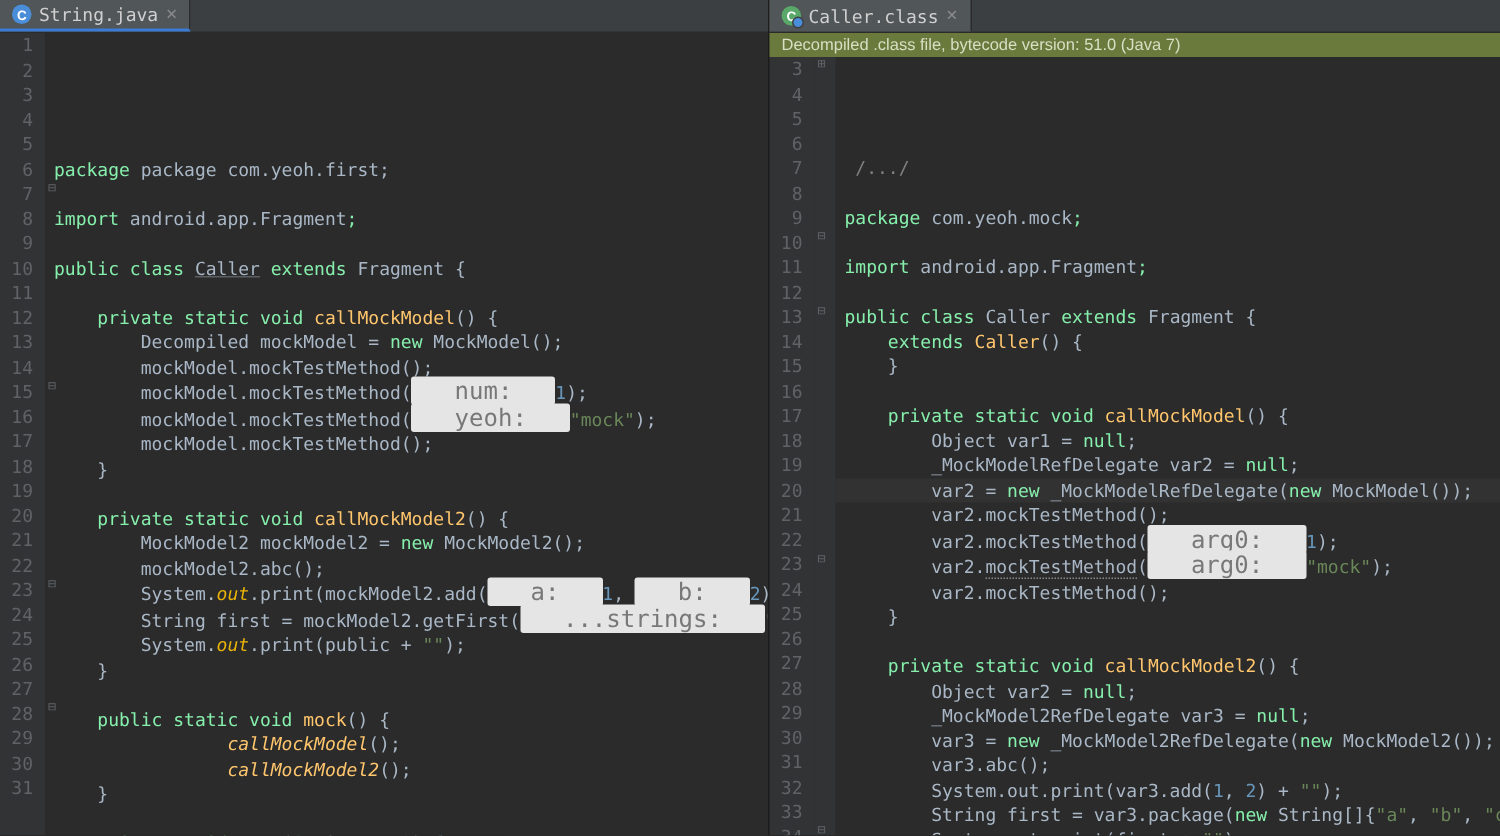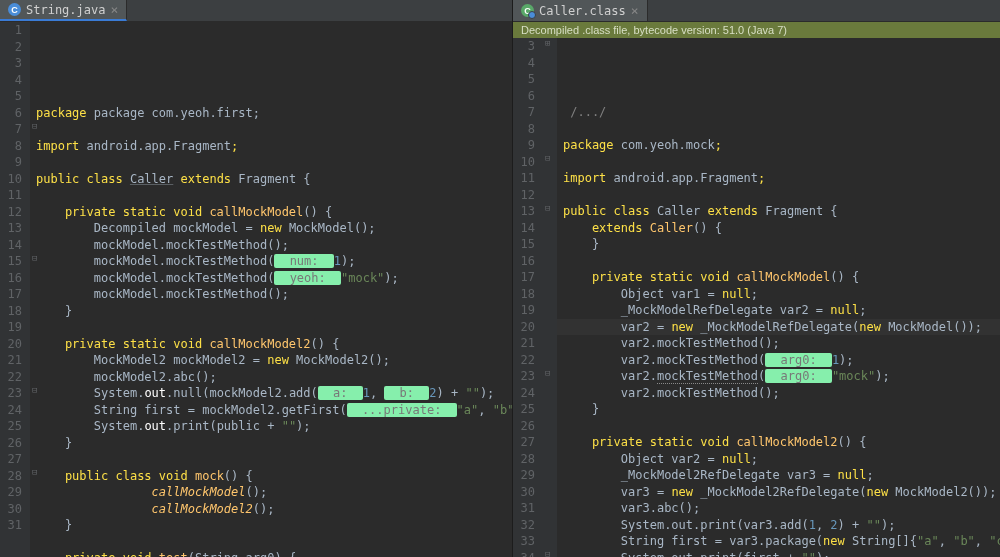--- a/index.html
+++ b/index.html
@@ -19,29 +19,29 @@
   .banner { background: #6a7a3c; color: #d8dfc5; font-size: 11px; padding: 2px 8px; font-family: sans-serif; }
   .body { flex: 1; display: flex; overflow: hidden; }
   .gutter { background: #313335; color: #606366; text-align: right; padding: 0 8px 0 4px; user-select: none; min-width: 30px; }
   .gutter2 { background: #313335; width: 14px; position: relative; }
   .fold { position: absolute; left: 2px; color: #606366; font-size: 9px; }
   .code { flex: 1; white-space: pre; padding-left: 6px; line-height: 16.5px; position: relative; }
   .gutter .ln { height: 16.5px; line-height: 16.5px; }
   .hl-line { position: absolute; left: 0; right: 0; height: 16.5px; background: #323232; z-index: 0; }
   .pane-right .code .content { position: relative; z-index: 1; }
   .pane-left .code .content { position: relative; z-index: 1; }
-  .kw { color: #fde047; }
+  .kw { color: #86efac; }
   .str { color: #6a8759; }
   .num { color: #6897bb; }
   .cm { color: #808080; }
   .fn { color: #ffc66d; }
   .fni { color: #ffc66d; font-style: italic; }
   .ul { text-decoration: underline; text-decoration-color: #5a5f63; }
-  .st { color: #ffffff; }
-  .hint { color: #787878; background: #86efac; font-size: 12px; padding: 0 8px; border-radius: 2px; }
+  .st { color: #eab308; font-style: italic; }
+  .hint { color: #787878; background: #e5e5e5; font-size: 16px; padding: 0 19px; border-radius: 2px; }
   .dot-ul { border-bottom: 1px dotted #888; }
 </style>
 </head>
 <body>
 
 <div class="split">
 
   <div class="pane pane-left">
     <div class="tabbar">
       <div class="tab active blue">
@@ -104,26 +104,26 @@
 <span>        Decompiled mockModel = </span><span class="kw">new</span><span> MockModel();</span>
 <span>        mockModel.mockTestMethod();</span>
 <span>        mockModel.mockTestMethod(</span><span class="hint"> num: </span><span class="num">1</span><span>);</span>
 <span>        mockModel.mockTestMethod(</span><span class="hint"> yeoh: </span><span class="str">"mock"</span><span>);</span>
 <span>        mockModel.mockTestMethod();</span>
 <span>    }</span>
 <div></div>
 <span class="kw">    private static void </span><span class="fn">callMockModel2</span><span>() {</span>
 <span>        MockModel2 mockModel2 = </span><span class="kw">new</span><span> MockModel2();</span>
 <span>        mockModel2.abc();</span>
-<span>        System.</span><span class="st">out</span><span>.null(mockModel2.add(</span><span class="hint"> a: </span><span class="num">1</span><span>, </span><span class="hint"> b: </span><span class="num">2</span><span>) + </span><span class="str">""</span><span>);</span>
-<span>        String first = mockModel2.getFirst(</span><span class="hint"> ...private: </span><span class="str">"a"</span><span>, </span><span class="str">"b"</span><span>, </span><span class="str">"c"</span>
+<span>        System.</span><span class="st">out</span><span>.print(mockModel2.add(</span><span class="hint"> a: </span><span class="num">1</span><span>, </span><span class="hint"> b: </span><span class="num">2</span><span>) + </span><span class="str">""</span><span>);</span>
+<span>        String first = mockModel2.getFirst(</span><span class="hint"> ...strings: </span><span class="str">"a"</span><span>, </span><span class="str">"b"</span><span>, </span><span class="str">"c"</span>
 <span>        System.</span><span class="st">out</span><span>.print(public + </span><span class="str">""</span><span>);</span>
 <span>    }</span>
 <div></div>
-<span class="kw">    public class void </span><span class="fn">mock</span><span>() {</span>
+<span class="kw">    public static void </span><span class="fn">mock</span><span>() {</span>
         <span class="fni">        callMockModel</span><span>();</span>
         <span class="fni">        callMockModel2</span><span>();</span>
 <span>    }</span>
 <div></div>
 <span class="kw">    private void </span><span class="fn ul">test</span><span>(String </span><span class="ul">arg0</span><span>) {</span>
 
 
         </div>
       </div>
     </div>

